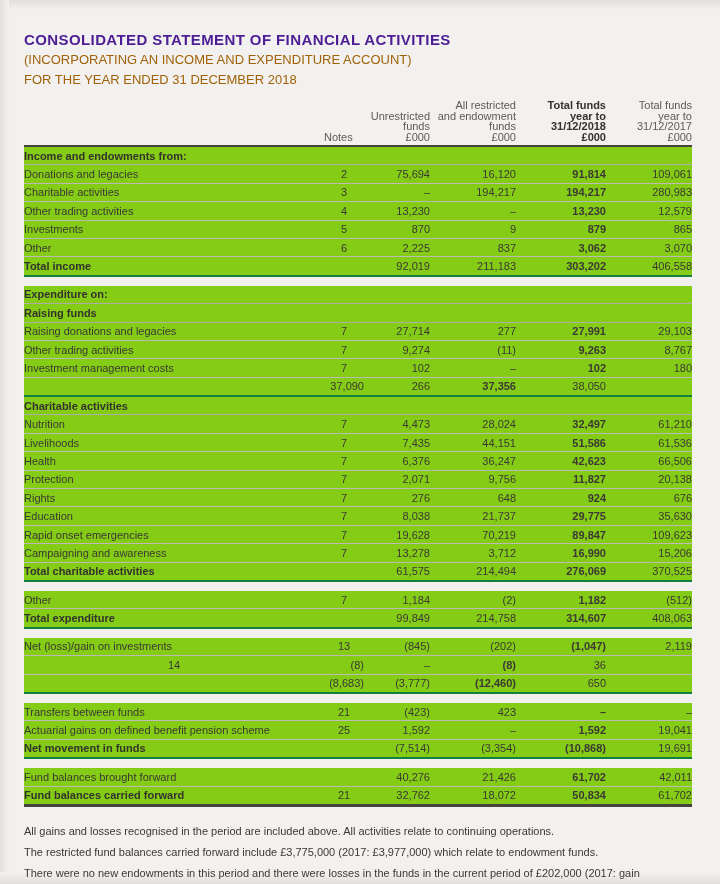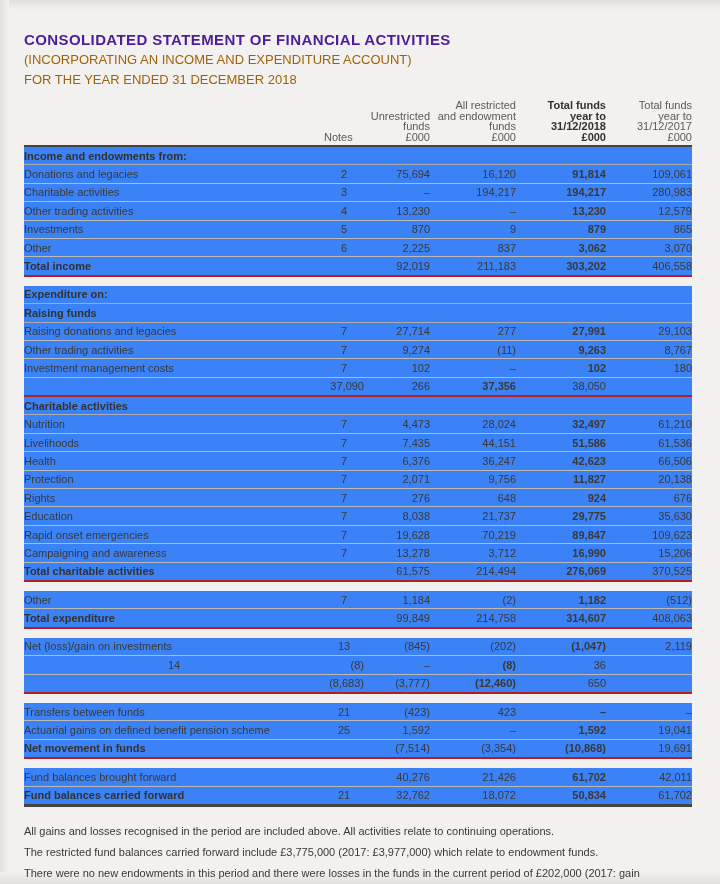--- a/index.html
+++ b/index.html
@@ -34,29 +34,29 @@
   }
 
   .col-headers { margin-top: 10px; border-bottom: 2px solid #46433f; padding-bottom: 3px; align-items: end; }
   .col-head {
     font-size: 11px; line-height: 10.5px; text-align: right;
     color: #5d5a56; white-space: nowrap;
   }
   .col-head.notes-head { text-align: left; }
   .col-head.bold { font-weight: bold; color: #34312e; }
 
-  .row { height: 17.4px; border-bottom: 1px solid #bcbab7; background: #3b82f6; font-size: 11px; }
+  .row { height: 17.4px; border-bottom: 1px solid #bcbab7; background: #84cc16; font-size: 11px; }
   .row .label { text-align: left; overflow: hidden; white-space: nowrap; }
   .row .note  { text-align: center; }
   .row .c1, .row .c2, .row .c3, .row .c4 { text-align: right; }
   .row .c3 { font-weight: bold; }
 
   .row.section { font-weight: bold; border-bottom: 1px solid #aeaca9; color: #34312e; }
   .row.total .label { font-weight: bold; color: #34312e; }
-  .row.total { border-bottom: 2px solid #b91c1c; }
+  .row.total { border-bottom: 2px solid #15803d; }
   .row.final { border-bottom: 3px solid #46433f; }
   .row.gap { height: 9px; border-bottom: none; background: transparent; }
 
   .footnotes { margin-top: 16px; }
   .footnotes p {
     margin: 0 0 5px 0; font-size: 11px; line-height: 16px;
     max-width: 650px; color: #3b3835;
   }
 </style>
 </head>

